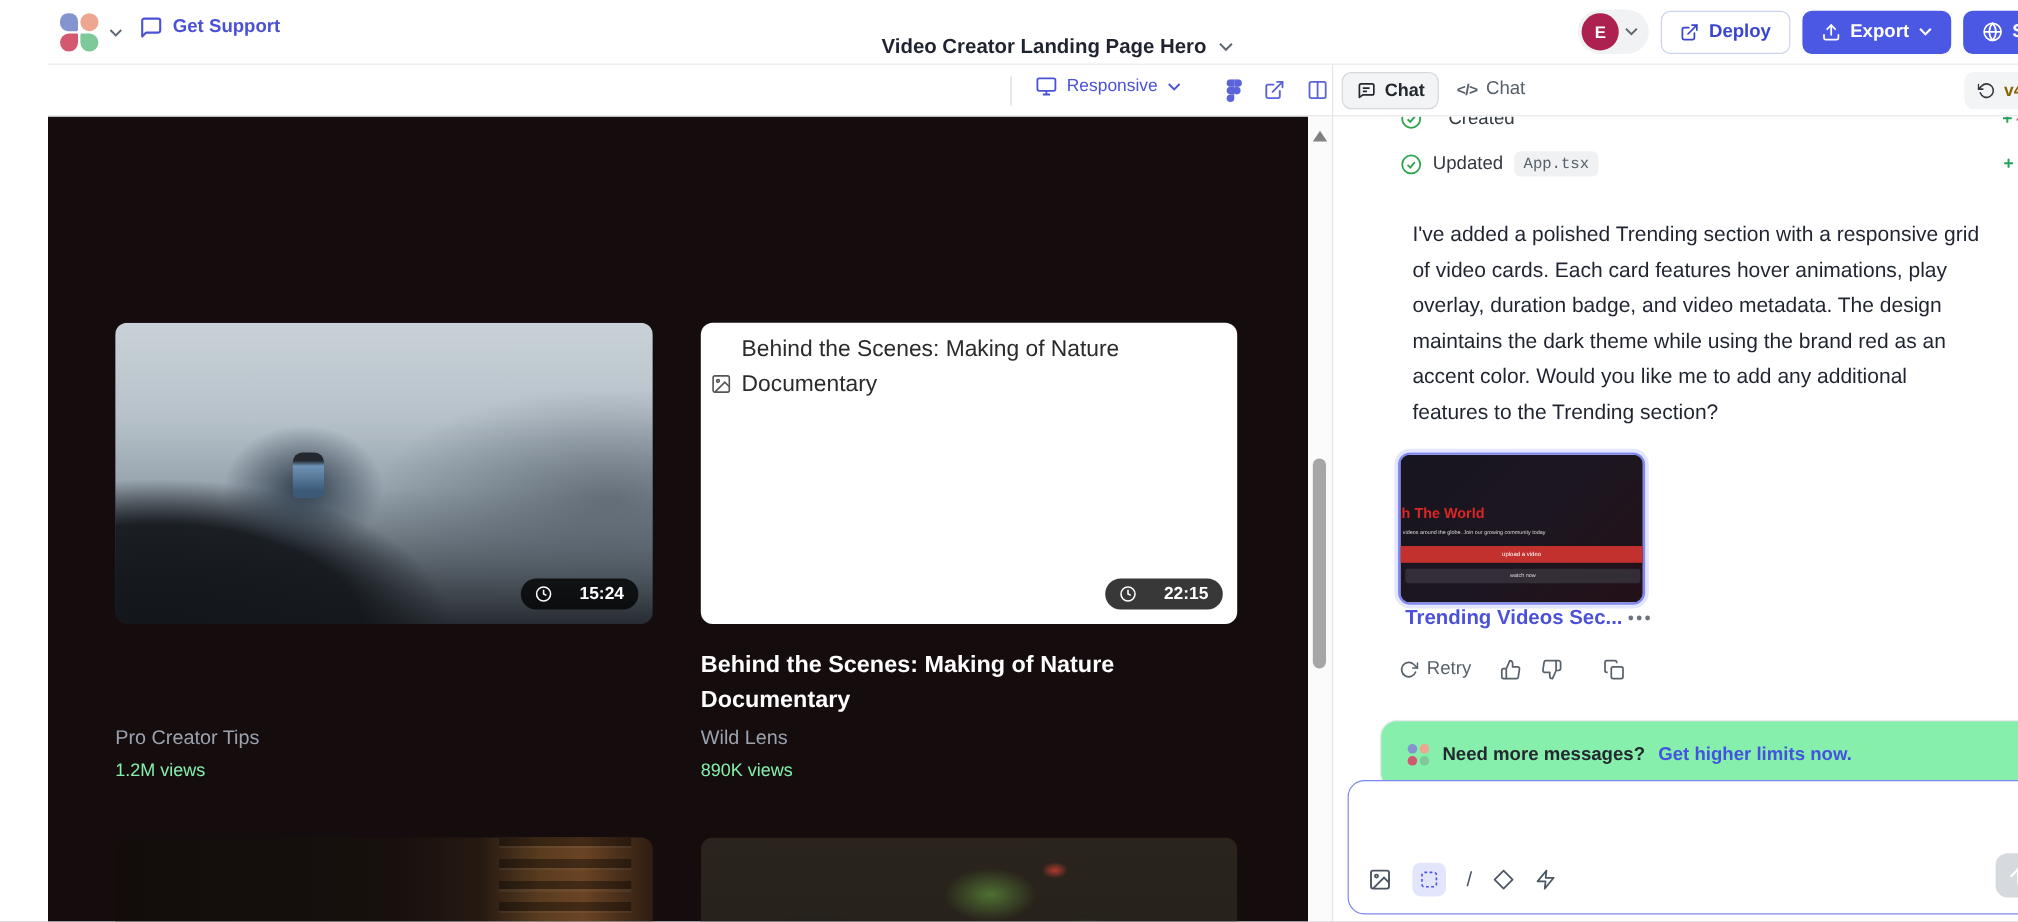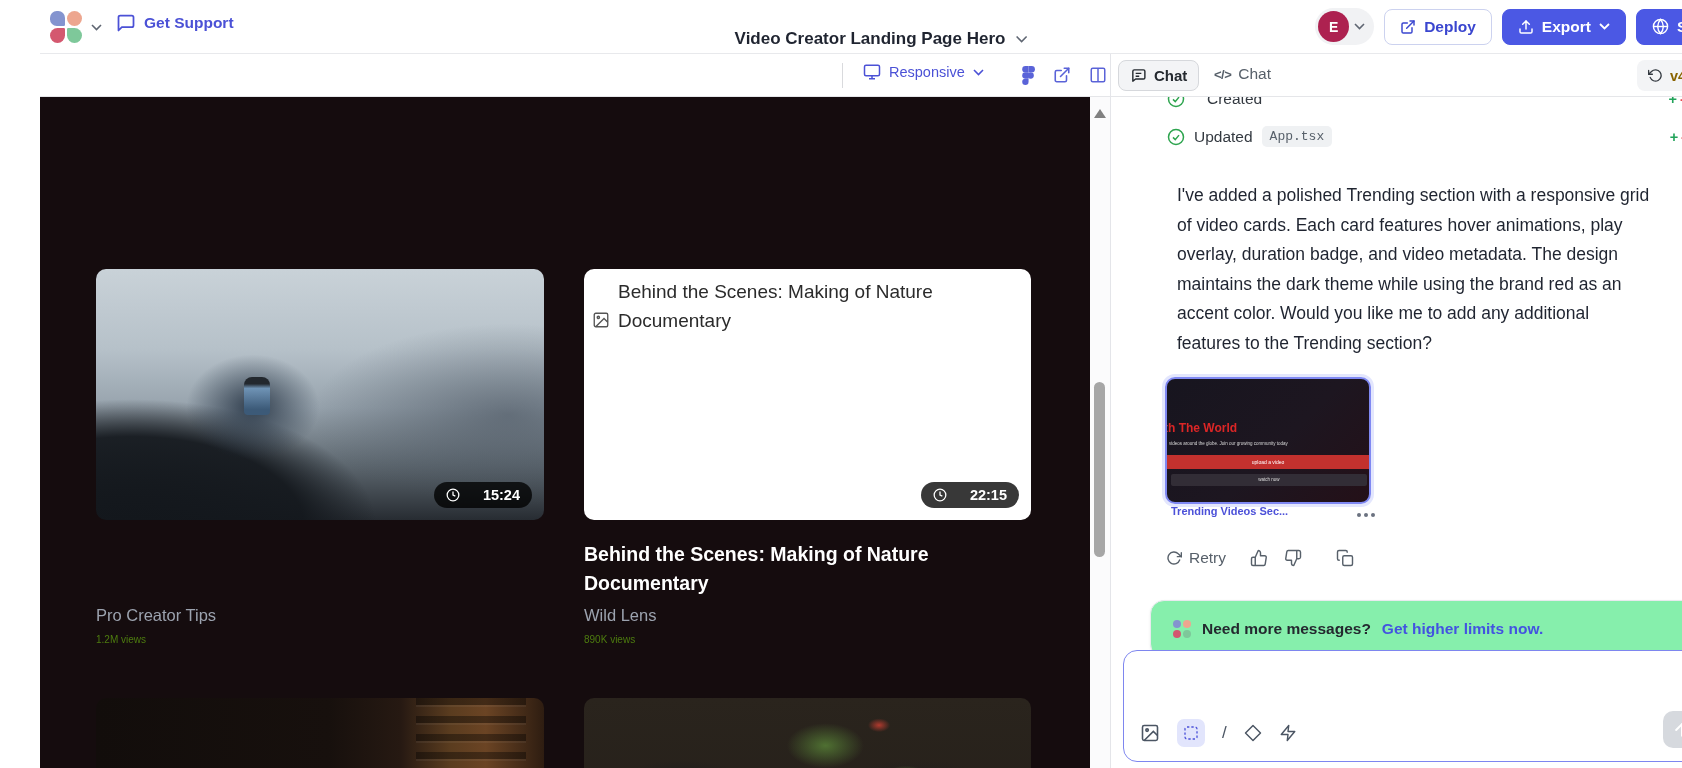--- a/index.html
+++ b/index.html
@@ -72,21 +72,21 @@
     background:linear-gradient(180deg,#23282e 18%, #6f93b5 30%, #3c5a78 85%); }
   .t2 { left:544px; top:172px; width:447px; height:251px; background:#fff; }
   .alt-line { display:flex; gap:8px; padding:9px 8px; color:#2b2b2b; font-size:19px; line-height:1.5;
     white-space:pre-line; align-items:flex-start; }
   .badge { position:absolute; right:12px; bottom:12px; display:flex; align-items:center; gap:23px;
     background:rgba(0,0,0,.78); color:#fff; font-size:14.5px; font-weight:600;
     border-radius:999px; padding:5px 12px; }
   .vtitle { position:absolute; top:443px; width:440px; color:#fff; font-size:19.5px; font-weight:700;
     line-height:29px; white-space:pre-line; cursor:pointer; }
   .vchannel { position:absolute; top:509px; color:#9ca3af; font-size:16.5px; }
-  .vviews { position:absolute; top:537px; color:#4d7c0f; font-size:10px; }
+  .vviews { position:absolute; top:537px; color:#86efac; font-size:15px; }
   .col1 { left:56px; } .col2 { left:544px; }
   .t3 { left:56px; top:601px; width:448px; height:170px;
     background:linear-gradient(90deg,#120d0b 0%,#17100d 52%,#261912 68%,#5a3c1f 79%,#6b4424 87%,#2e1d11 100%); }
   .t3::after { content:""; position:absolute; right:18px; top:0; width:110px; height:100%;
     background:repeating-linear-gradient(180deg, rgba(0,0,0,.38) 0 7px, rgba(255,255,255,.05) 7px 9px, transparent 9px 18px); }
   .t4 { left:544px; top:601px; width:447px; height:170px;
     background:
       radial-gradient(55px 32px at 54% 28%, #4f7032 0%, rgba(79,112,50,0) 70%),
       radial-gradient(44px 26px at 36% 58%, #57803a 0%, rgba(87,128,58,0) 70%),
       radial-gradient(34px 20px at 72% 48%, #5d8a3e 0%, rgba(93,138,62,0) 70%),
@@ -117,21 +117,21 @@
     color:#1f2430; white-space:pre-line; }
   .attach { position:absolute; left:54px; top:280px; width:206px; height:127px; border-radius:10px;
     border:2px solid #7f88f2; box-shadow:0 0 0 3px rgba(129,140,248,.22);
     background:linear-gradient(135deg,#17151f 0%, #1d1620 55%, #241018 100%); overflow:hidden; cursor:pointer; }
   .attach .mh { position:absolute; left:-3px; top:42px; color:#dc2626; font-weight:800; font-size:12px; white-space:nowrap; }
   .attach .ms { position:absolute; left:2px; top:62px; color:#d9d9d9; font-size:4.5px; white-space:nowrap; }
   .attach .b1 { position:absolute; left:0; top:76px; width:100%; height:14px; background:#c3312e;
     color:#fff; font-size:5px; text-align:center; line-height:14px; }
   .attach .b2 { position:absolute; left:4px; top:95px; width:196px; height:12px; background:#322d36; border-radius:2px;
     color:#ddd; font-size:4.5px; text-align:center; line-height:12px; }
-  .attach-label { position:absolute; left:60px; top:408px; color:#4c51d9; font-size:11px; font-weight:700; cursor:pointer; }
+  .attach-label { position:absolute; left:60px; top:408px; color:#4c51d9; font-size:17px; font-weight:700; cursor:pointer; }
   .attach-menu { position:absolute; left:246px; top:409px; display:flex; gap:3px; cursor:pointer; }
   .attach-menu i { width:4px; height:4px; border-radius:50%; background:#6b7280; display:block; margin-top:7px; }
   .actions { position:absolute; left:55px; top:452px; display:flex; align-items:center; color:#57606a; }
   .actions .retry { display:flex; align-items:center; gap:7px; font-size:15.5px; cursor:pointer; }
   .actions .aic { cursor:pointer; color:#57606a; }
   .actions .g1 { margin-left:24px; } .actions .g2 { margin-left:16px; } .actions .g3 { margin-left:34px; }
   .upsell { position:absolute; left:39px; top:503px; width:566px; height:58px; border-radius:14px;
     background:#86efac; border:1px solid #e9eaef; box-shadow:0 1px 3px rgba(0,0,0,.06);
     display:flex; align-items:center; gap:11px; padding:0 22px; z-index:1; }
   .upsell .mini-logo { width:18px; height:18px; display:grid; grid-template-columns:8px 8px; grid-template-rows:8px 8px; gap:2px; }

